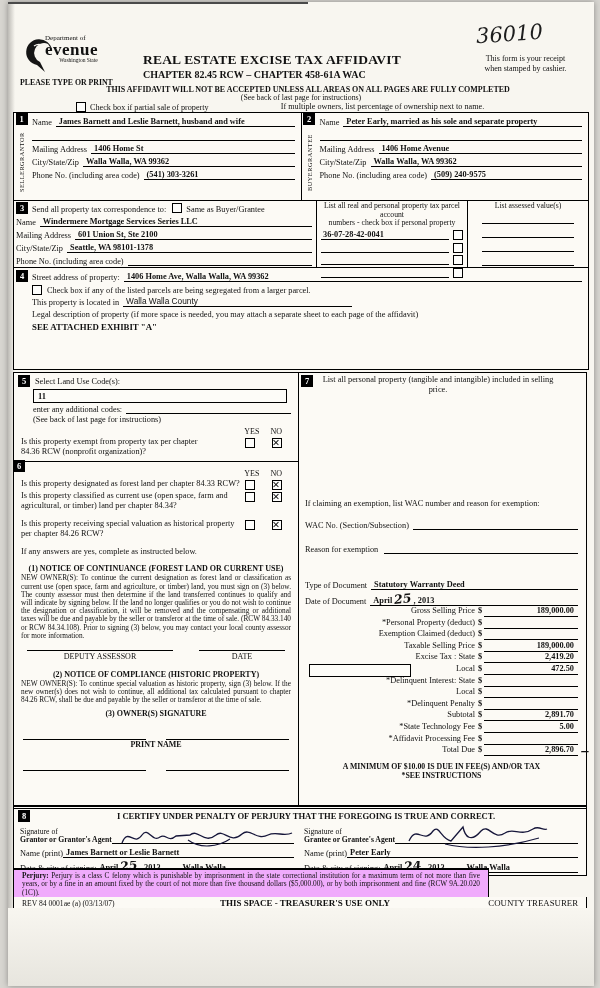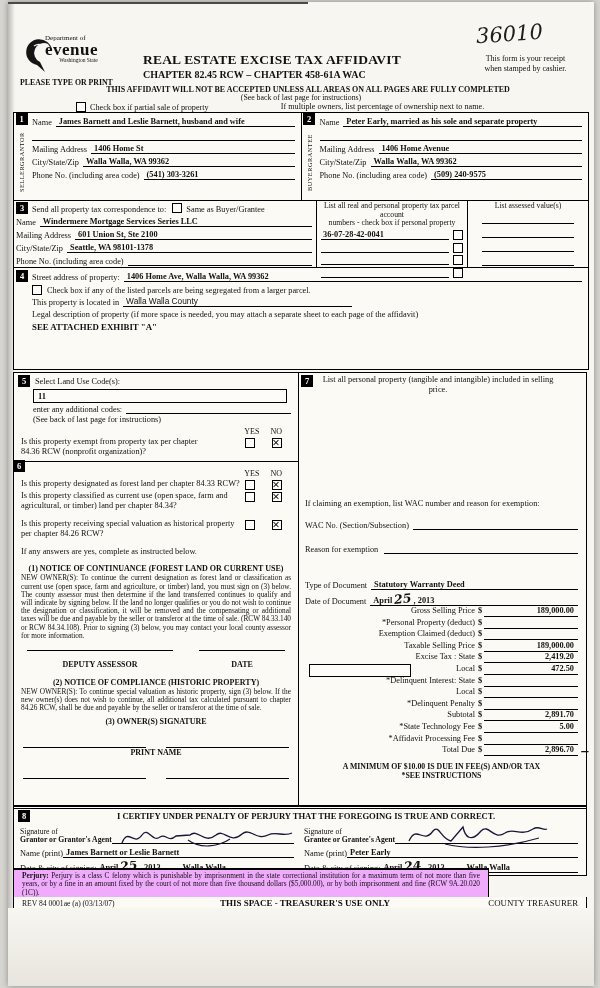--- a/index.html
+++ b/index.html
@@ -70,21 +70,21 @@
   .qt{flex:1;padding-right:2px;line-height:9.6px;}
   .qb{width:46px;display:flex;gap:17px;padding-top:1px;}
   .s6{flex:1;position:relative;padding:1px 7px 0 7px;font-size:8.3px;}
   .badge6{position:absolute;left:-1px;top:-2px;}
   .notice{font-size:7.3px;line-height:8.2px;text-align:justify;margin-top:1px;}
   .ntitle{font-weight:bold;font-size:8px;text-align:center;margin-top:4px;}
   .landrow{display:flex;gap:5px;align-items:center;margin-top:3px;font-size:8px;}
   .dualline{display:flex;gap:26px;margin:10px 6px 0 6px;}
   .dl1{flex:1.7;}
   .dl2{flex:1;}
-  .underlab{border-top:1px solid #000;text-align:center;font-weight:bold;font-size:8px;padding-top:9px;}
+  .underlab{border-top:1px solid #000;text-align:center;font-weight:normal;font-size:8px;padding-top:1px;}
   .blankpair{display:flex;gap:20px;margin:11px 2px 0 2px;}
   .blankpair div{flex:1;border-bottom:1px solid #000;height:10px;}
   
   .s7t{display:flex;gap:5px;line-height:10px;}
   .exem{margin-top:104px;}
   .wacrow{display:flex;align-items:flex-end;margin-top:13px;}
   .wacrow .ln{flex:1;border-bottom:1px solid #000;margin-left:4px;}
   .reasonrow{display:flex;align-items:flex-end;margin-top:15px;}
   .reasonrow .ln{flex:1;border-bottom:1px solid #000;margin-left:6px;}
   .trow{display:flex;align-items:flex-end;margin-top:4px;min-height:12px;}

